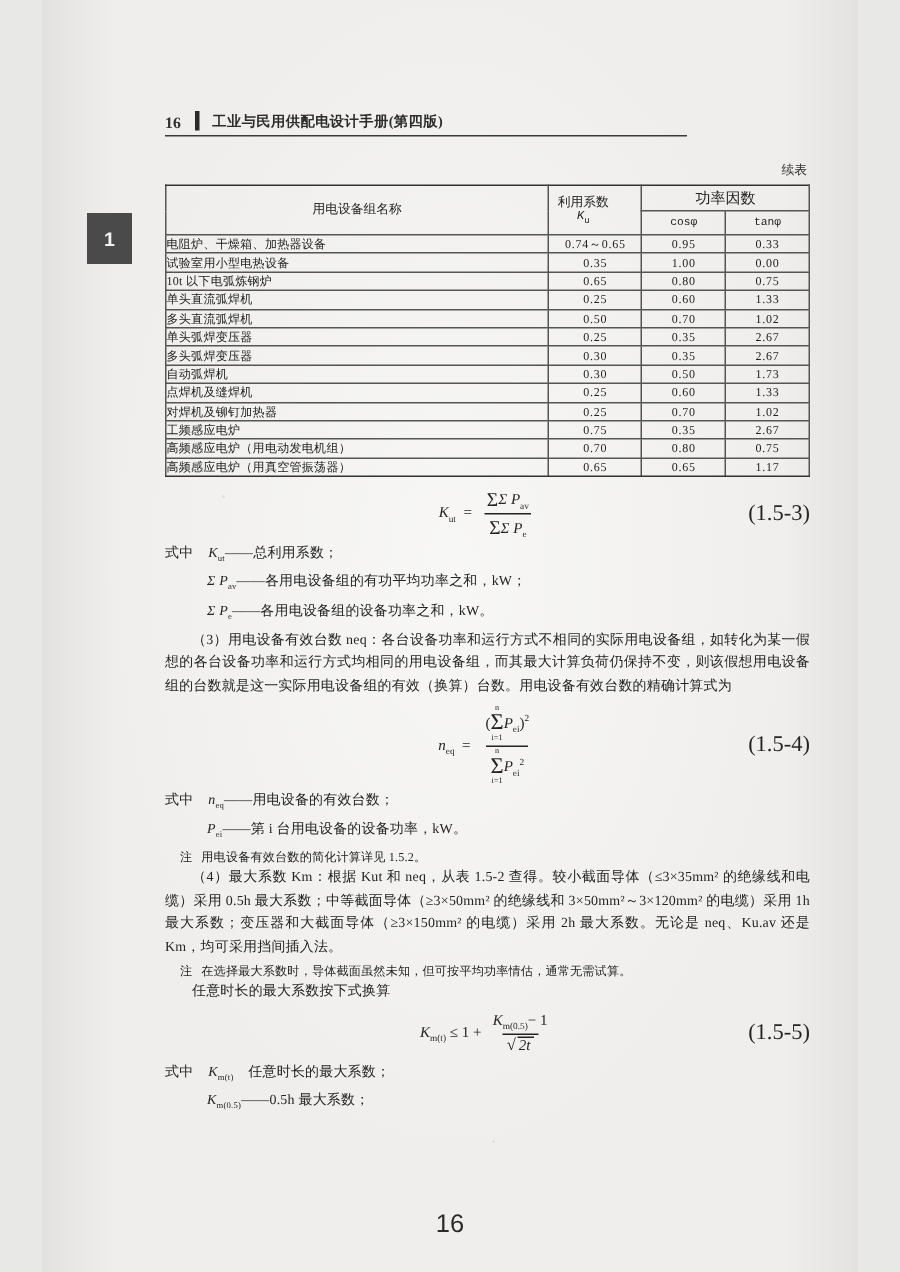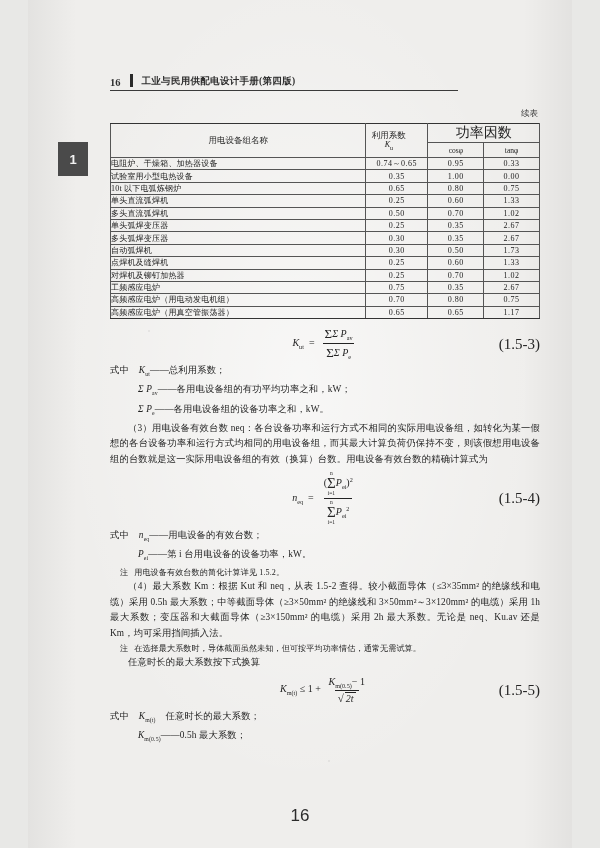--- a/index.html
+++ b/index.html
@@ -120,29 +120,31 @@
   }
   .th-top {
     border-top: 1.1px solid #333 !important;
   }
   .hdr-name {
     height: 32px;
     font-size: 8.5px;
   }
   .hdr-grp {
     height: 15px;
-    font-size: 14px;
+    font-size: 10px;
   }
   .hdr-sub {
     height: 14px;
     font-size: 7.5px;
+    font-family: Liberation Mono, monospace;
   }
   .ku-cell {
     line-height: 1.25;
     padding: 2px 16px 1px 0;
+    font-family: Liberation Mono, monospace;
   }
   .ku-cell .k1 { font-size: 8.5px; display:block; }
   .ku-cell .k2 { font-size: 8px; display:block; font-style: italic; }
   .ku-cell .k2 sub { font-size: 6px; font-style: normal; }
   tbody tr td {
     height: 11.4px;
   }
   td.name {
     text-align: left;
     padding-left: 5px;

